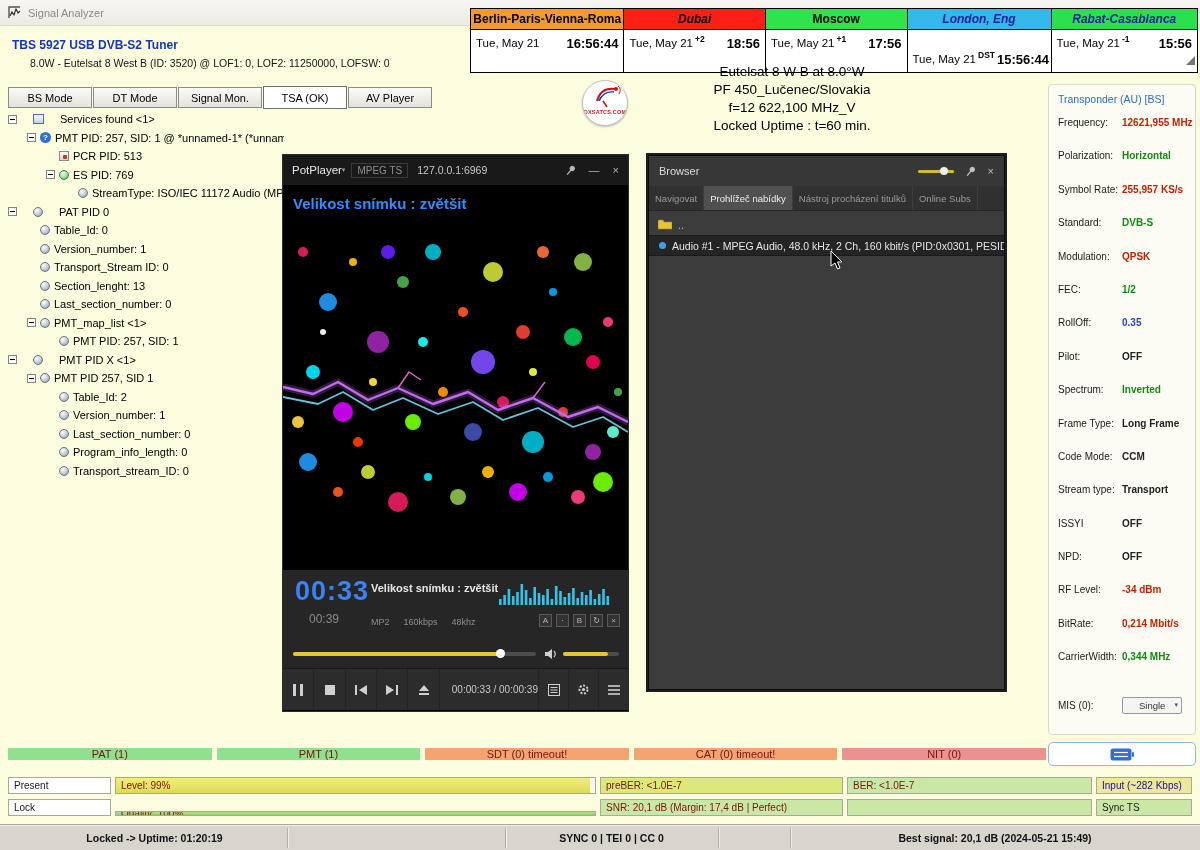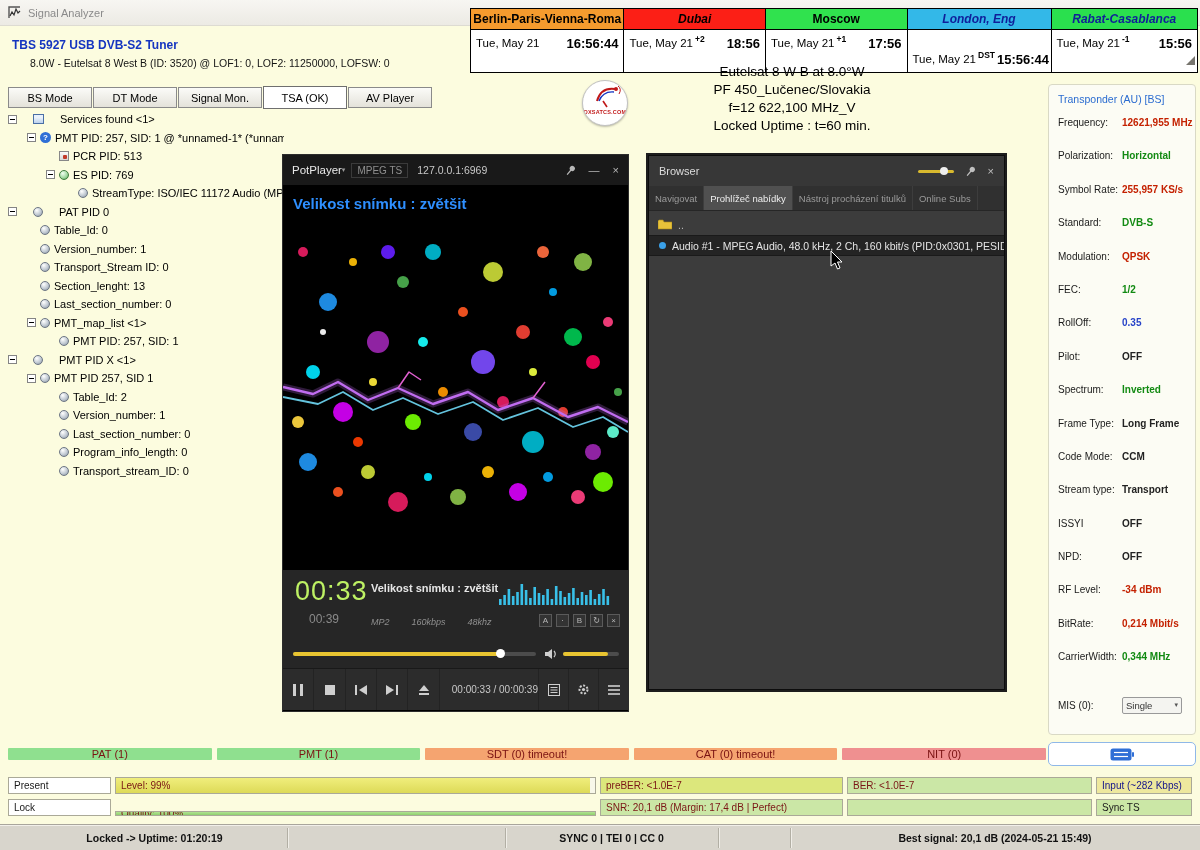--- a/index.html
+++ b/index.html
@@ -83,25 +83,25 @@
   .p-type { color:#8f8f8f; font-size:10px; border:1px solid #3a3a3a; padding:1px 5px; }
   .p-src { color:#c8c8c8; font-size:10.5px; margin-left:9px; }
   .p-sys { margin-left:auto; display:flex; align-items:center; gap:13px; }
   .p-sysbtn { color:#b8b8b8; font-size:11px; background:none; border:none; font-family:inherit; display:flex; align-items:center; }
   .p-msg { height:37px; background:#000; color:#2e8fff; font-size:15px; font-weight:bold;
     display:flex; align-items:center; padding:0 10px; flex:none; }
   .p-video { height:293px; background:#000; position:relative; flex:none; overflow:hidden; }
   .p-video svg { position:absolute; inset:0; }
   .p-gap { height:55px; background:#000; flex:none; }
   .p-info { height:70px; background:#262626; position:relative; flex:none; }
-  .p-elapsed { position:absolute; left:12px; top:6px; font-size:27px; font-weight:normal; color:#bef264; letter-spacing:1px; }
+  .p-elapsed { position:absolute; left:12px; top:6px; font-size:27px; font-weight:bold; color:#3b82f6; letter-spacing:1px; }
   .p-duration { position:absolute; left:26px; top:42px; font-size:12px; color:#8a8a8a; }
   .p-overlay-label { position:absolute; left:88px; top:12px; font-size:11px; font-weight:bold; color:#e6e6e6; }
   .p-spectrum { position:absolute; left:216px; top:5px; }
-  .p-codecs { position:absolute; left:88px; top:47px; display:flex; gap:22px; font-size:9px; color:#8f8f8f;font-style:italic; }
+  .p-codecs { position:absolute; left:88px; top:47px; display:flex; gap:14px; font-size:9px; color:#8f8f8f; }
   .p-smallbtns { position:absolute; right:8px; top:44px; display:flex; gap:4px; }
   .p-sb { width:13px; height:13px; border:1px solid #5a5a5a; background:#333; color:#b8b8b8;
     font-size:8px; display:flex; align-items:center; justify-content:center; font-family:inherit; }
   .p-sliders { height:28px; background:#262626; position:relative; flex:none; }
   .p-seek { position:absolute; left:10px; top:12px; width:243px; height:4px; background:#4c4c4c; border-radius:2px; }
   .p-seek-fill { width:85%; height:100%; background:#e8c431; border-radius:2px; }
   .p-seek-knob { position:absolute; left:85%; top:-3px; width:9px; height:9px; border-radius:50%; background:#fff; margin-left:-4px; }
   .p-speaker { position:absolute; left:261px; top:8px; }
   .p-vol { position:absolute; left:280px; top:12px; width:56px; height:4px; background:#4c4c4c; border-radius:2px; }
   .p-vol-fill { width:80%; height:100%; background:#e8c431; border-radius:2px; }
@@ -138,21 +138,21 @@
   
   .tp-panel { position:absolute; left:1048px; top:84px; width:148px; height:651px;
     background:#fcfcf4; border:1px solid #d9d9c5; border-radius:4px; padding:8px 8px 0 9px; }
   .tp-title { color:#2b6cd0; font-size:10.5px; margin-bottom:12px; }
   .tp-row { display:flex; height:33.4px; align-items:flex-start; }
   .tp-label { flex:0 0 64px; font-size:10px; color:#1a1a1a; }
   .tp-value { font-size:10px; font-weight:bold; white-space:nowrap; }
   .tp-mis { display:flex; align-items:center; margin-top:12px; }
   .tp-mis-label { flex:0 0 64px; font-size:10px; color:#1a1a1a; }
   .mis-select { width:60px; height:17px; background:#f4f4f0; border:1px solid #999; border-radius:2px;
-    display:flex; align-items:center; font-size:9.5px; color:#333; padding-left:3px; font-family:inherit; }
+    display:flex; align-items:center; font-size:9.5px; color:#333; padding-left:16px; font-family:inherit; }
   .mis-caret { margin-left:auto; font-size:7px; color:#555; padding-right:3px; }
 
   .device-box { position:absolute; left:1048px; top:742px; width:148px; height:24px; background:#fff;
     border:1px solid #8fb8e8; border-radius:5px; display:flex; align-items:center; justify-content:center; }
 
   
   .psi-row { position:absolute; left:8px; top:748px; width:1038px; height:12px; display:flex; gap:5px; }
   .psi-seg { flex:1; border-radius:1px; font-size:11px; color:#7a1212; display:flex;
     align-items:center; justify-content:center; line-height:12px; white-space:nowrap; overflow:hidden; }
 

